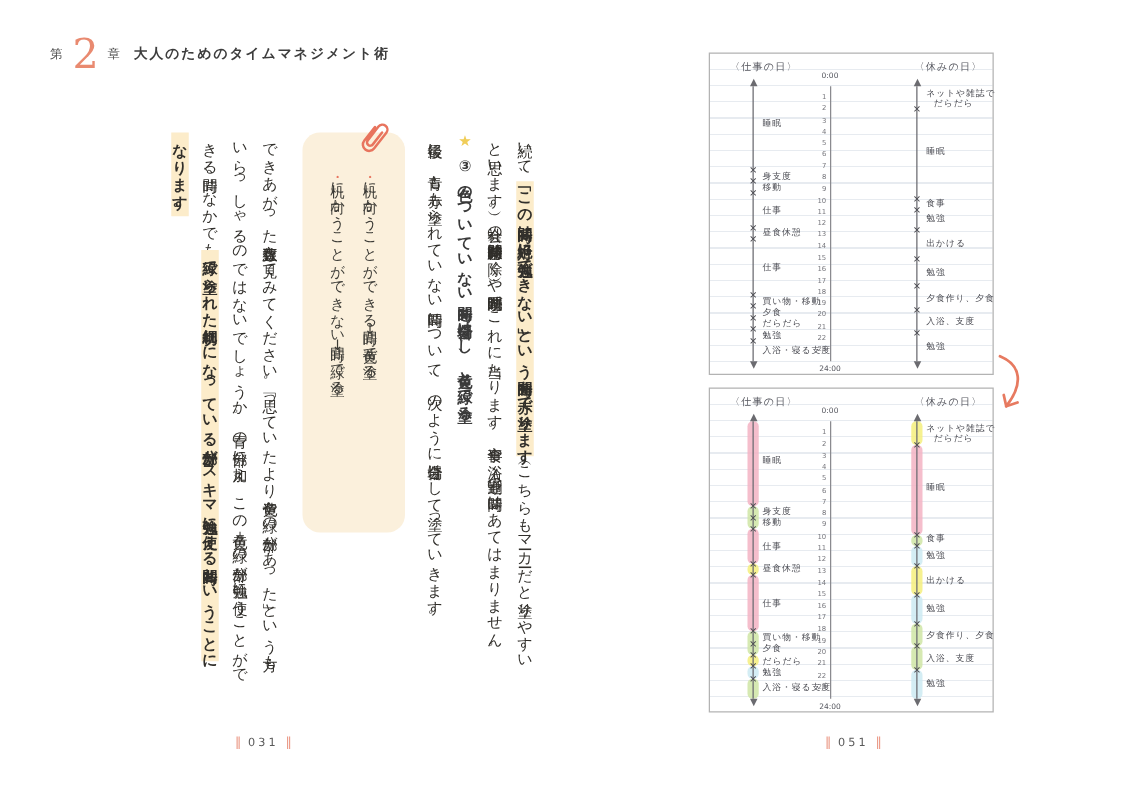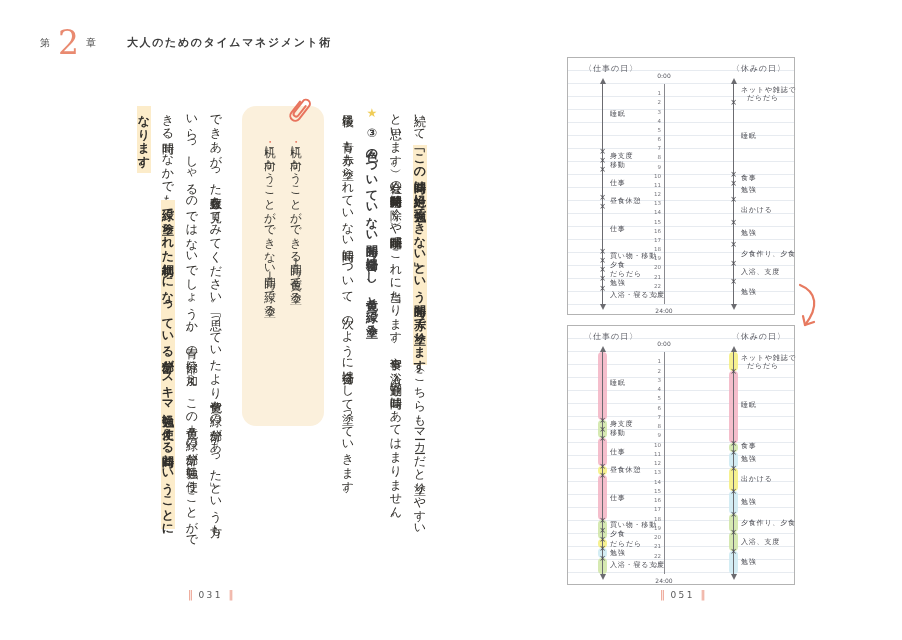--- a/index.html
+++ b/index.html
@@ -3,21 +3,21 @@
 <meta charset="utf-8">
 <style>
   html,body{margin:0;padding:0;}
   body{width:902px;height:640px;background:#ffffff;position:relative;overflow:hidden;
        font-family:"DejaVu Serif","Liberation Serif",serif;color:#35342f;}
 
   
   .chapter{position:absolute;left:40px;top:26px;display:flex;align-items:center;}
   .chapter .small{font-size:10px;color:#4a4a4a;letter-spacing:1px;font-family:"DejaVu Sans",sans-serif;}
   .chapter .num{font-size:33px;color:#e98a70;font-weight:400;line-height:1;margin:0 7px;}
-  .chapter .title{font-size:11px;font-weight:bold;color:#3d3d3d;letter-spacing:1.6px;margin-left:30px;
+  .chapter .title{font-size:11px;font-weight:bold;color:#3d3d3d;letter-spacing:1.6px;margin-left:10px;
        font-family:Liberation Serif, serif;}
 
   
   .vtext{position:absolute;left:48px;top:106px;width:384px;height:436px;
        writing-mode:vertical-rl;text-orientation:upright;
        font-size:12px;line-height:24px;letter-spacing:0px;color:#312f2b;}
   .vtext p{margin:0;}
   .hl{background:#fcecca;font-weight:bold;}
   .heading{font-family:"DejaVu Sans",sans-serif;font-weight:bold;color:#3a3a3a;
        margin-block-start:16px;margin-block-end:10px;}
@@ -29,21 +29,21 @@
   .clip{position:absolute;top:-12px;right:14px;}
 
   
   .pagenum{position:absolute;bottom:40px;font-family:"DejaVu Sans",sans-serif;
        font-size:9px;color:#5a5a5a;letter-spacing:2.5px;}
   .pagenum .bars{color:#ea9480;font-size:10px;letter-spacing:0;}
   .pn-left{left:188px;} .pn-right{left:660px;}
 
   
   .notebook{position:absolute;left:567px;width:226px;border:1px solid #b3b3b3;background:
-      repeating-linear-gradient(to bottom,#ffffff 0px,#ffffff 12px,#e7ebf0 12px,#e7ebf0 13px); margin-top: 15px;}
+      repeating-linear-gradient(to bottom,#ffffff 0px,#ffffff 12px,#e7ebf0 12px,#e7ebf0 13px);}
   .nb-top{top:42px;height:256px;} .nb-bottom{top:310px;height:258px;}
   .nb-title{position:absolute;top:5px;font-size:8px;color:#55565e;letter-spacing:1px;
        font-family:"DejaVu Sans",sans-serif;}
   .nb-title.tl{left:16px;} .nb-title.tr{right:8px;}
   .axis-line{position:absolute;width:1px;background:#8a8a8f;}
   .axis-cap{position:absolute;font-size:6px;color:#55565e;font-family:"DejaVu Sans",sans-serif;
        width:26px;text-align:center;}
   .axis-num{position:absolute;font-size:5.5px;color:#77777d;font-family:"DejaVu Sans",sans-serif;
        width:10px;text-align:right;}
   .tl-line{position:absolute;width:1px;background:#6b6b70;}

